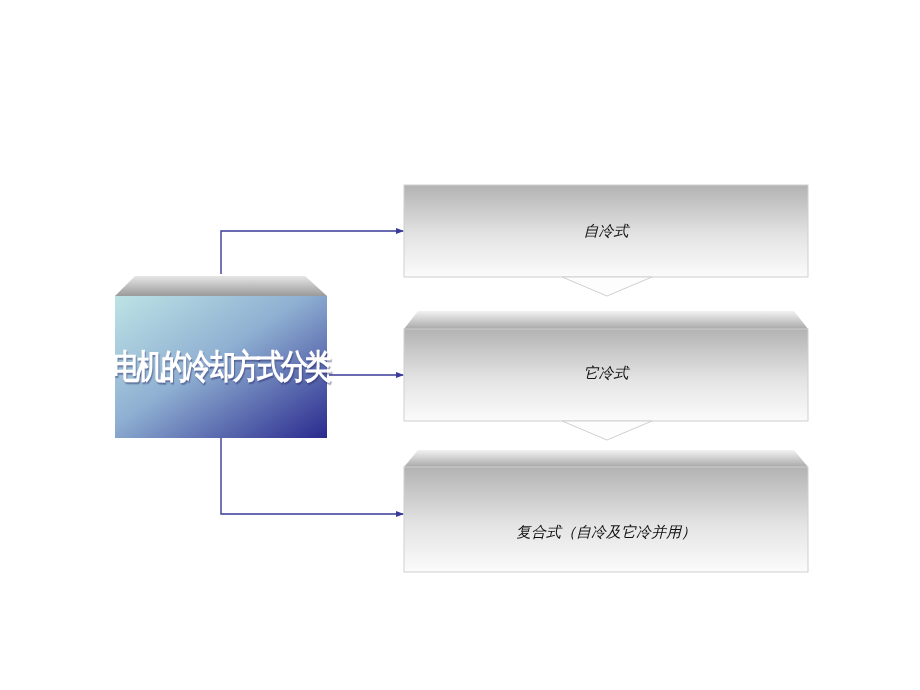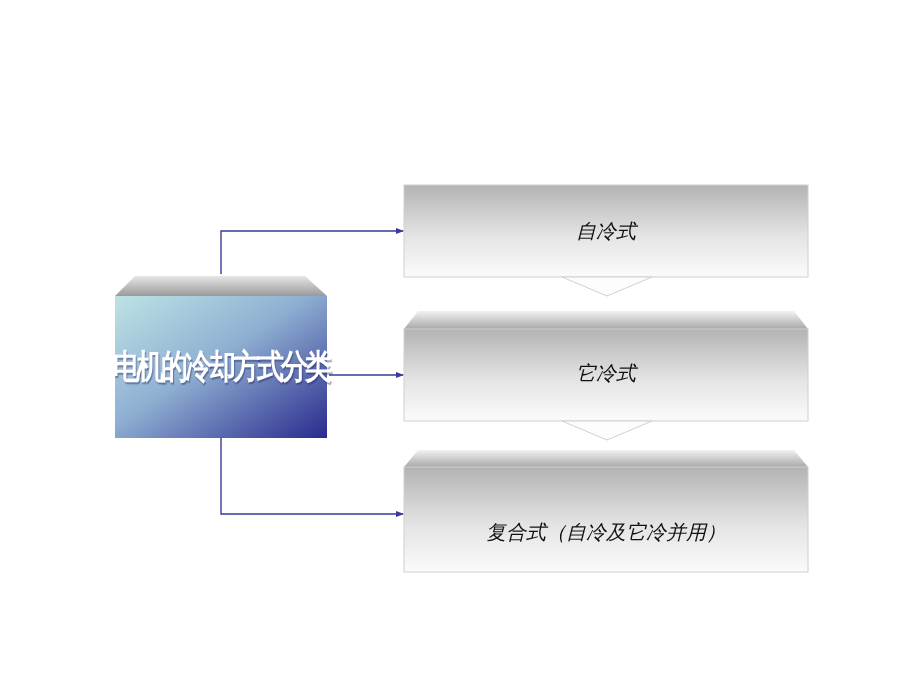--- a/index.html
+++ b/index.html
@@ -5,21 +5,21 @@
   html, body { margin:0; padding:0; }
   body { width:920px; height:690px; background:#ffffff; position:relative; overflow:hidden;
          font-family: "DejaVu Serif", "Liberation Serif", serif; }
   svg.layer { position:absolute; left:0; top:0; }
   .main-label { position:absolute; left:115px; top:296px; width:212px; height:142px;
     display:flex; align-items:center; justify-content:center; color:#ffffff;
     font-family: "DejaVu Sans", "Liberation Sans", sans-serif; font-weight:bold;
     font-size:27px; letter-spacing:-3px; transform:scaleY(1.25);
     text-shadow: 1px 1px 1px rgba(40,40,100,0.45); white-space:nowrap; }
   .item-label { position:absolute; left:404px; width:404px; display:flex; align-items:center;
-    justify-content:center; font-style:italic; font-size:20px; color:#111111; white-space:nowrap; }
+    justify-content:center; font-style:italic; font-size:15px; color:#111111; white-space:nowrap; }
 </style>
 </head>
 <body>
 
 <svg class="layer" width="920" height="690" viewBox="0 0 920 690">
   <defs>
     <linearGradient id="mainGrad" x1="0" y1="0" x2="1" y2="1">
       <stop offset="0" stop-color="#bde3e5"></stop>
       <stop offset="0.45" stop-color="#8fb0d2"></stop>
       <stop offset="1" stop-color="#2a2a8e"></stop>

